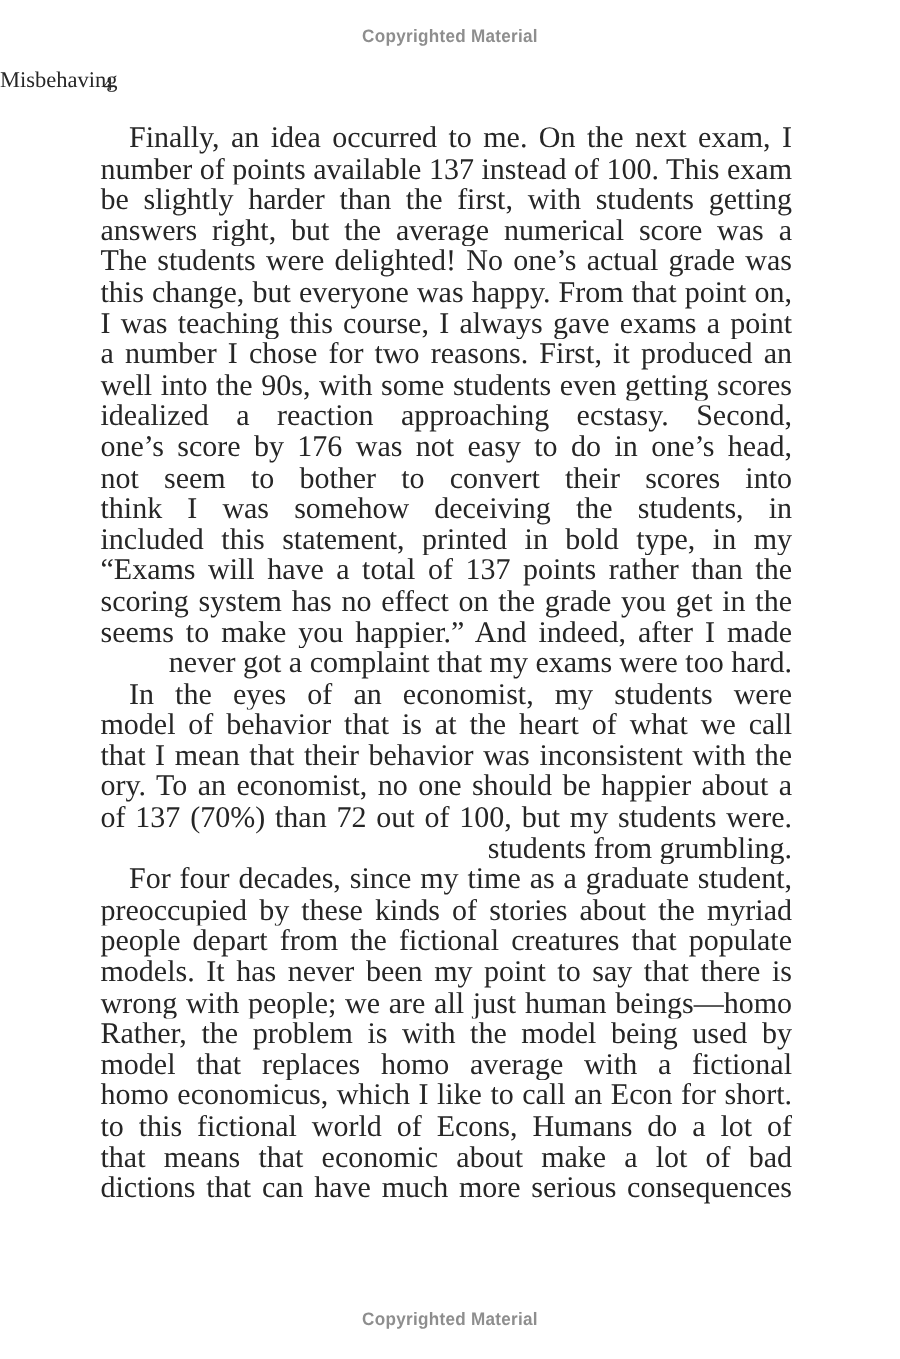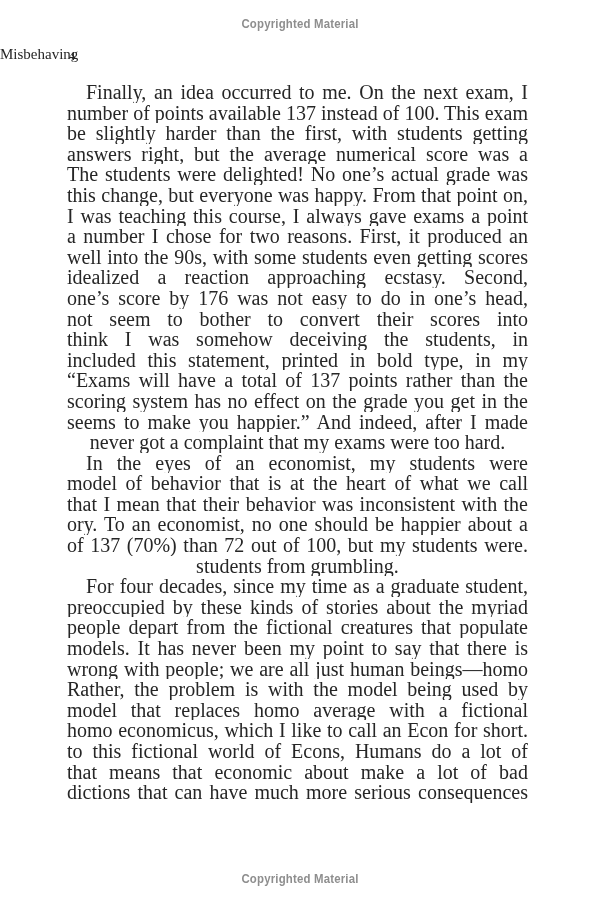--- a/index.html
+++ b/index.html
@@ -49,21 +49,21 @@
     overflow: hidden;
     text-align: justify;
   }
   .tline::after {
     content: "";
     display: inline-block;
     width: 100%;
     height: 0;
   }
   .tline.first { text-indent: 19px; }
-  .tline.plain { text-align: center; }
+  .tline.plain { text-align: right; }
   .tline.plain::after { content: none; }
 </style>
 </head>
 <body>
 
 <div class="page" style="--ink: #262626; --muted: #8e8e8e; --bg: #ffffff;">
   <div class="banner banner-top">Copyrighted Material</div>
 
   <span class="page-number">4</span>
 

